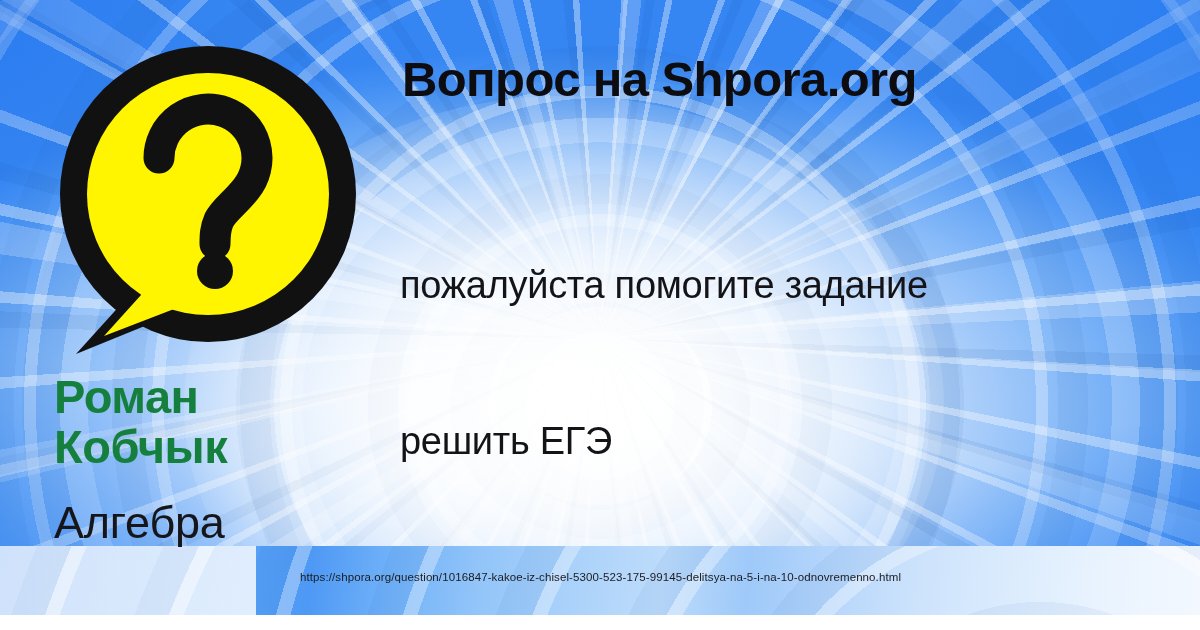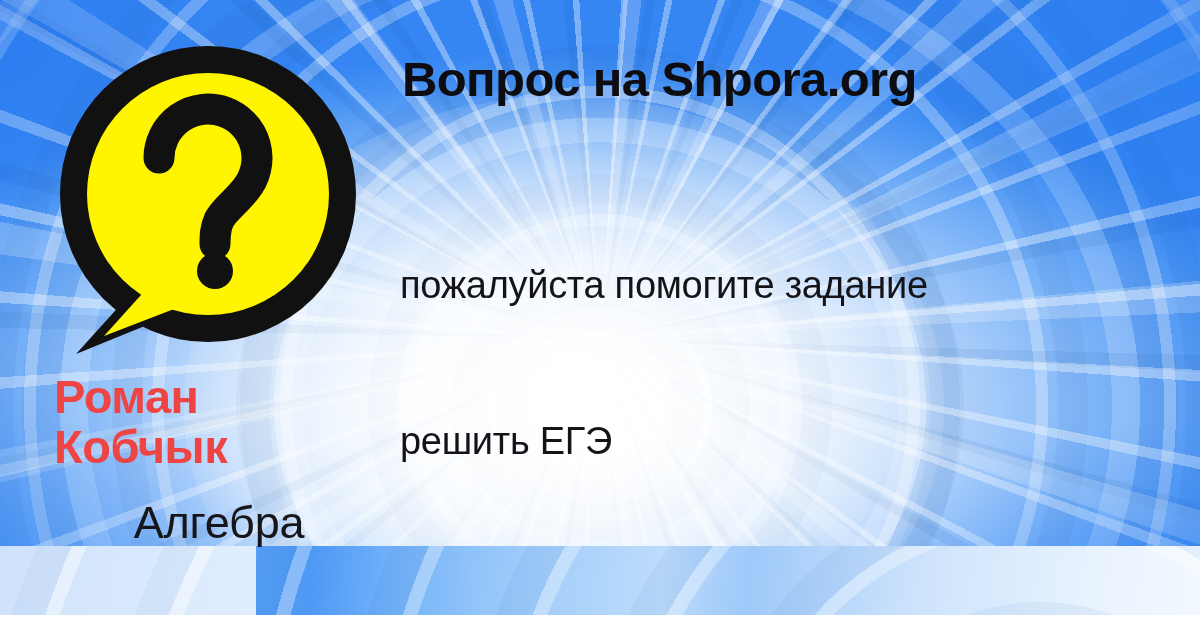--- a/index.html
+++ b/index.html
@@ -248,37 +248,36 @@
 
   
   .author {
     position: absolute;
     left: 54px;
     top: 372px;
     width: 330px;
     font-size: 47px;
     line-height: 50px;
     font-weight: bold;
-    color: #ef4444;
+    color: #15803d;
     letter-spacing: -0.5px;
     z-index: 6;
   }
 
   .subject {
     position: absolute;
     left: 54px;
     top: 498px;
     width: 330px;
     font-size: 45px;
     line-height: 50px;
     font-weight: normal;
     color: #16161a;
     letter-spacing: -0.2px;
     z-index: 4;
-    text-align: center;
   }
 
   
   .title {
     position: absolute;
     left: 402px;
     top: 50px;
     width: 790px;
     font-size: 49px;
     line-height: 58px;
@@ -344,16 +343,17 @@
     
   </div>
 
   <div class="author">Роман Кобчык</div>
 
   <div class="subject">Алгебра</div>
 
   <div class="bottom-veil"></div>
 
   <div class="url-panel">
+    <div class="url-text">https://shpora.org/question/1016847-kakoe-iz-chisel-5300-523-175-99145-delitsya-na-5-i-na-10-odnovremenno.html</div>
     <div class="url-dots"></div>
   </div>
 
 </div>
 
 </body></html>

